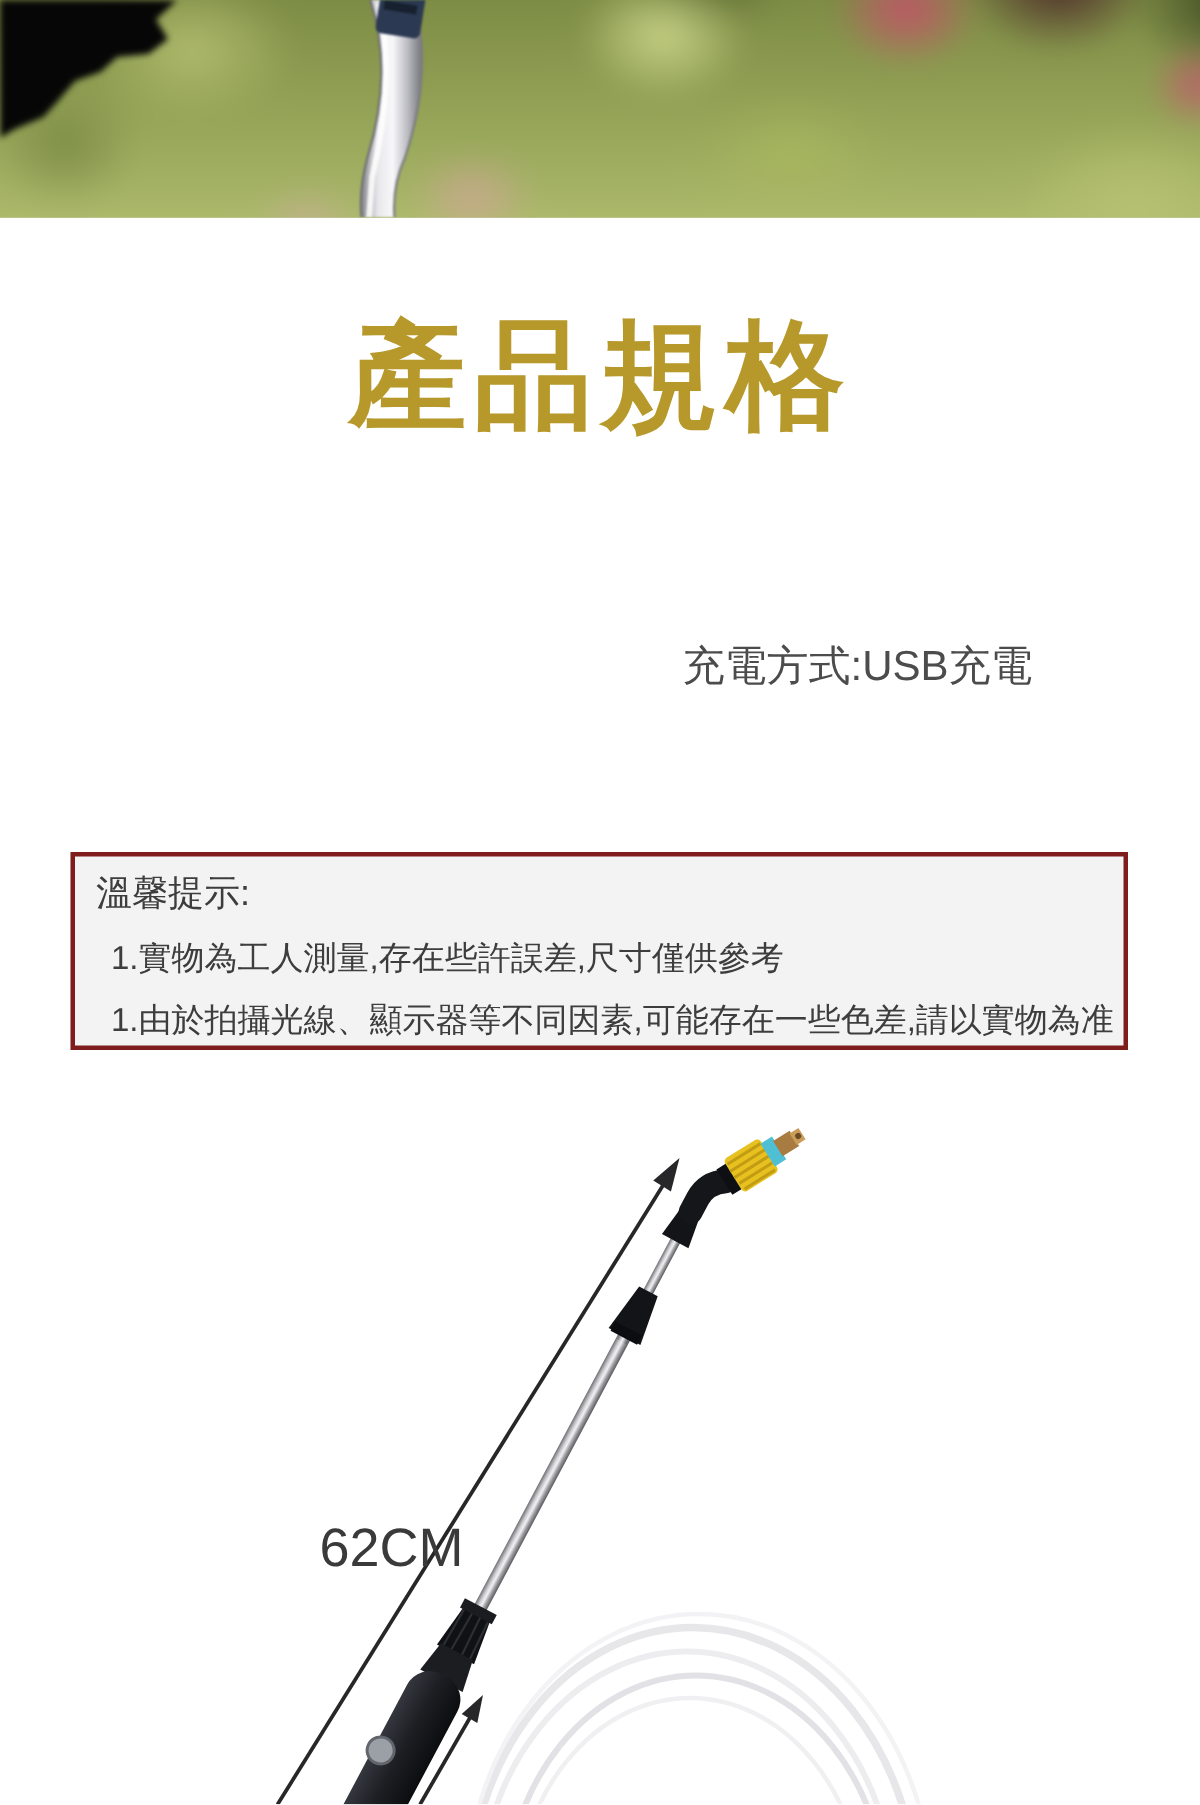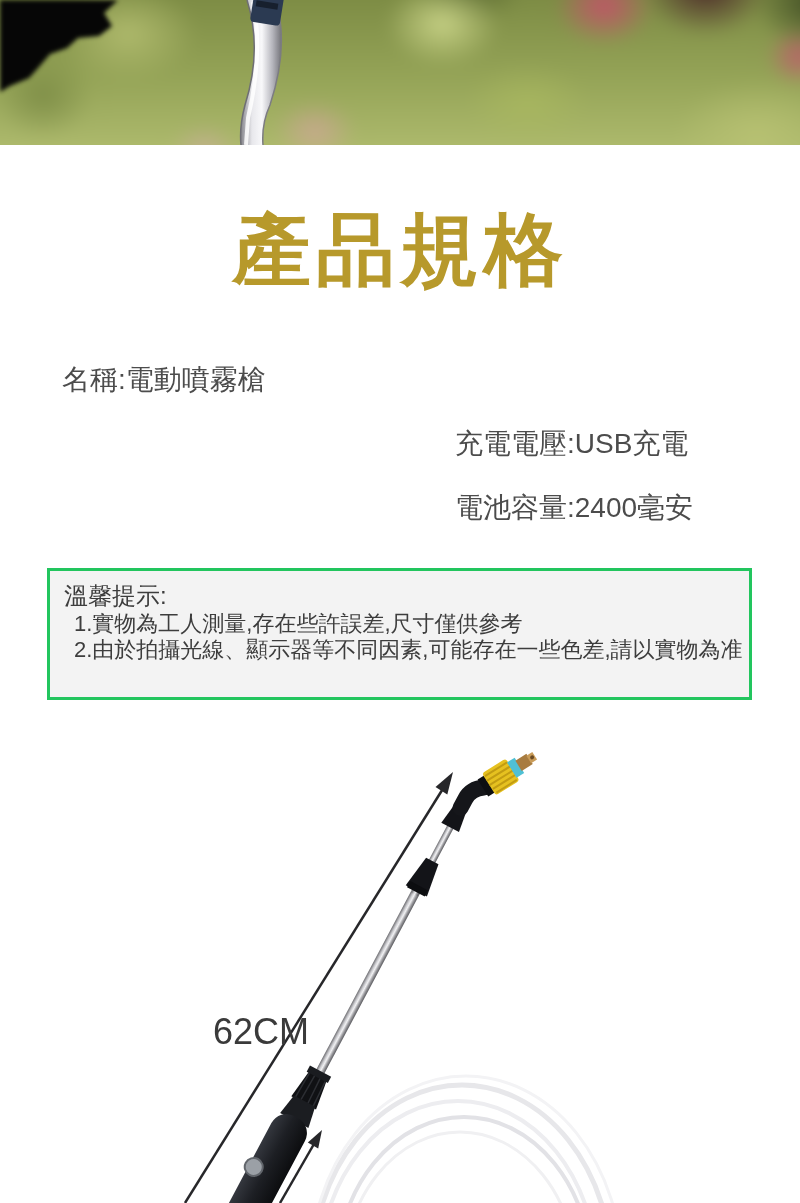--- a/index.html
+++ b/index.html
@@ -32,23 +32,23 @@
     font-size:79px;font-weight:700;letter-spacing:5px;color:#b7992b;line-height:1.12;}
 
   
   .spec{position:absolute;font-size:28px;color:#4c4c4c;white-space:nowrap;line-height:1;}
   .spec.l{left:62px;}
   .spec.r{left:455px;}
   .row1{top:366px;} .row2{top:430px;} .row3{top:494px;}
 
   
   .tips{position:absolute;left:47px;top:568px;width:705px;height:132px;box-sizing:border-box;
-    border:3px solid #22c55e;background:#f3f3f3;padding:11px 10px 0 14px;color:#3d3d3d;}
+    border:3px solid #7f1d1d;background:#f3f3f3;padding:11px 10px 0 14px;color:#3d3d3d;}
   .tips-heading{font-size:24px;line-height:1.2;}
-  .tips-item{font-size:22px;line-height:1.2;padding-left:10px;white-space:nowrap;}
+  .tips-item{font-size:22px;line-height:1.2;margin-top:15px;padding-left:10px;white-space:nowrap;}
 
   
   .figure{position:absolute;left:0;top:730px;}
   .dim-text{font-size:36px;fill:#3a3a3a;font-family:"Liberation Sans","DejaVu Sans",sans-serif;}
 </style>
 </head>
 <body>
 
 <div class="page">
 
@@ -73,28 +73,26 @@
       <path d="M276,0 C286,36 281,72 270,105 C264,118 262,132 263,145" stroke="#7c7c82" stroke-width="1.5" fill="none"></path>
       <g>
         <rect x="252" y="-6" width="30" height="30" rx="4" transform="rotate(9 267 9)" fill="#2b3a52"></rect>
         <rect x="256" y="2" width="22" height="6" transform="rotate(9 267 5)" fill="#17202e"></rect>
       </g>
     </svg>
   </div>
 
   <div class="title">產品規格</div>
 
-  <div class="spec l row1"><span>名稱:</span><span>電動噴霧槍</span></div>
-  <div class="spec r row2"><span>充電電壓:</span><span>USB充電</span></div>
-  <div class="spec r row3"><span>電池容量:</span><span>2400毫安</span></div>
+  <div class="spec r row2"><span>充電方式:</span><span>USB充電</span></div>
 
   <div class="tips">
     <div class="tips-heading">溫馨提示:</div>
     <div class="tips-item">1.實物為工人測量,存在些許誤差,尺寸僅供參考</div>
-    <div class="tips-item">2.由於拍攝光線、顯示器等不同因素,可能存在一些色差,請以實物為准</div>
+    <div class="tips-item">1.由於拍攝光線、顯示器等不同因素,可能存在一些色差,請以實物為准</div>
   </div>
 
   <svg class="figure" width="800" height="473" viewBox="0 730 800 473">
     <defs>
       <linearGradient id="rodG" x1="0" y1="0" x2="1" y2="0">
         <stop offset="0" stop-color="#6f6f73"></stop>
           <stop offset=".3" stop-color="#cdcdd1"></stop>
         <stop offset=".5" stop-color="#f1f1f3"></stop>
           <stop offset=".75" stop-color="#9a9a9e"></stop>
         <stop offset="1" stop-color="#5a5a5e"></stop>

